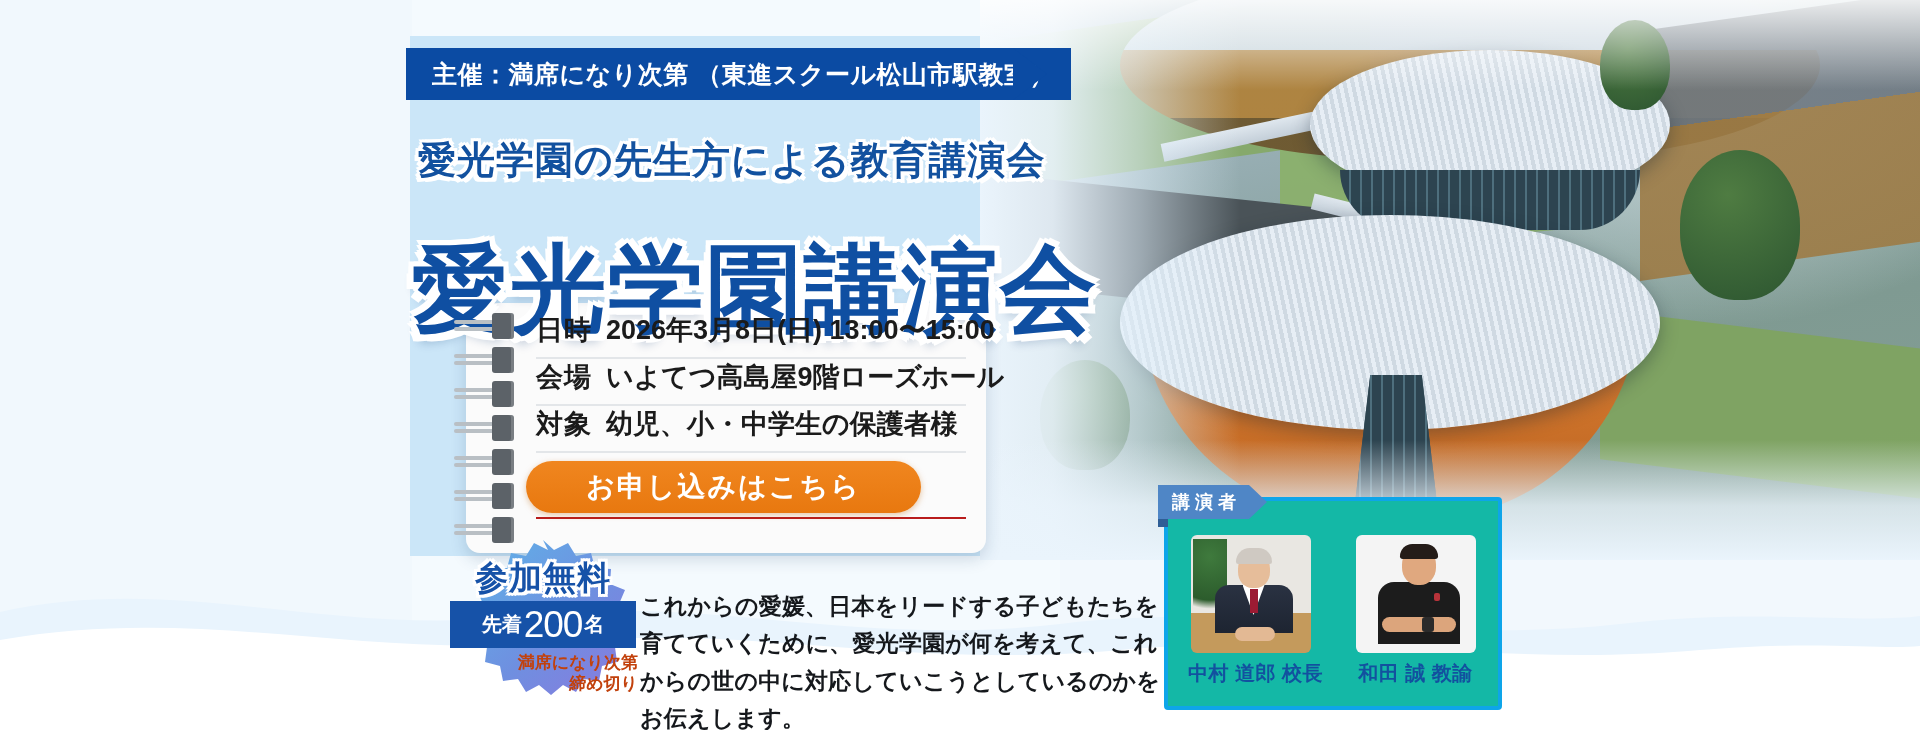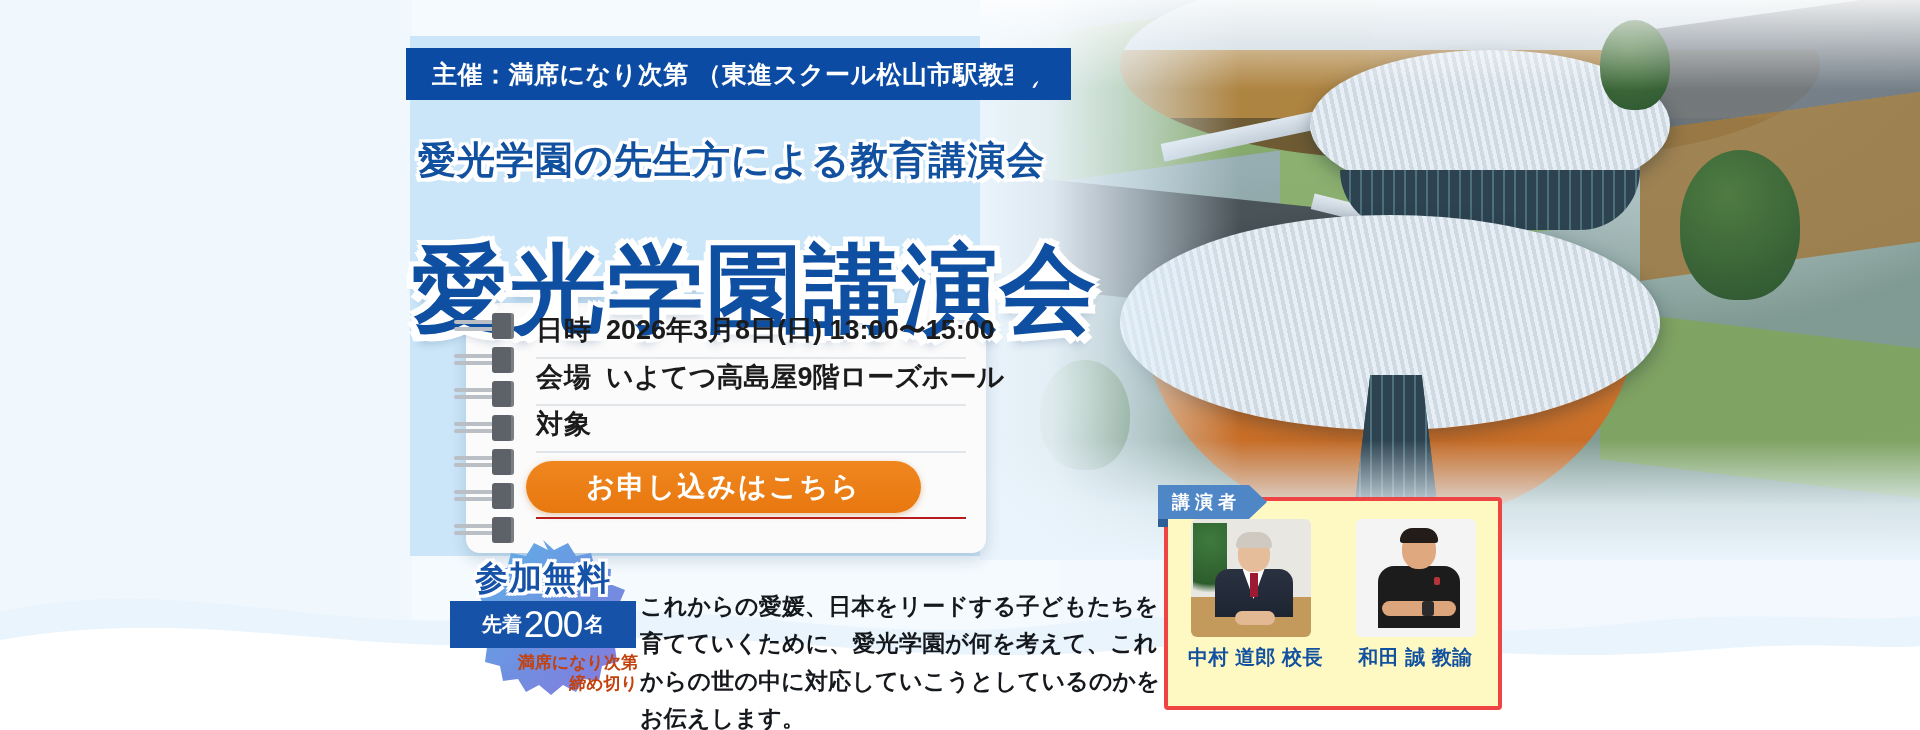--- a/index.html
+++ b/index.html
@@ -115,28 +115,28 @@
   .badge .b-band .big{font-size:37px;font-weight:400;letter-spacing:-1px;}
   .badge .b-note{position:absolute;left:0;top:114px;width:190px;text-align:right;color:#c2410c;
      font-size:17px;font-weight:900;line-height:1.25;}
 
   
   .desc{position:absolute;left:640px;top:565px;width:530px;z-index:9;
      font-size:23px;line-height:1.62;font-weight:700;color:#15181c;letter-spacing:.2px;}
 
   
   .speakers{position:absolute;left:1164px;top:497px;width:330px;height:205px;
-     background:#fef9c3;border:4px solid #ef4444;border-radius:4px;z-index:9;}
+     background:#14b8a6;border:4px solid #0ea5e9;border-radius:4px;z-index:9;}
   .sp-tag{position:absolute;left:-10px;top:-16px;height:34px;display:flex;align-items:center;z-index:3;}
   .sp-tag .body{background:#4f86c6;color:#fff;font-size:18px;font-weight:900;letter-spacing:5px;
      padding:0 8px 0 14px;height:34px;display:flex;align-items:center;}
   .sp-tag .tip{width:0;height:0;border-top:17px solid transparent;border-bottom:17px solid transparent;
      border-left:18px solid #4f86c6;}
   .sp-tag .fold{position:absolute;left:0;bottom:-8px;width:10px;height:8px;background:#2f5e96;}
-  .sp-grid{position:absolute;left:0;top:18px;width:100%;display:flex;justify-content:space-around;}
+  .sp-grid{position:absolute;left:0;top:34px;width:100%;display:flex;justify-content:space-around;}
   .sp{width:125px;text-align:center;}
   .sp-photo{width:120px;height:118px;border-radius:6px;overflow:hidden;position:relative;margin:0 auto;}
   .sp-name{margin-top:7px;font-size:20px;font-weight:900;color:#12519f;white-space:nowrap;letter-spacing:.5px;}
 
   
   .pA{background:linear-gradient(180deg,#e9e7e2 0 66%,#c49a5c 66% 100%);}
   .pA .plant{position:absolute;left:2px;top:4px;width:34px;height:88px;
      background:radial-gradient(circle at 50% 20%,#3f7a3d,#2c5c2c 60%,rgba(44,92,44,0) 72%);}
   .pA .head{position:absolute;left:47px;top:16px;width:32px;height:37px;border-radius:48% 48% 44% 44%;background:#e6bd9a;}
   .pA .hair{position:absolute;left:45px;top:13px;width:36px;height:16px;border-radius:18px 18px 3px 3px;background:#cfc9c2;}
@@ -238,20 +238,21 @@
     <div class="row r1">
       <span class="lab">日時</span>
       <span class="val">2026年3月8日(日) 13:00〜15:00</span>
     </div>
     <div class="row">
       <span class="lab">会場</span>
       <span class="val">いよてつ高島屋9階ローズホール</span>
     </div>
     <div class="row">
       <span class="lab">対象</span>
+      <span class="val">幼児、小・中学生の保護者様</span>
     </div>
     <div class="cta-wrap">
       <button class="cta">
         <span>お申し込みはこちら</span>
       </button>
     </div>
   </div>
 
   <div class="badge">
     <svg viewBox="0 0 190 180" aria-hidden="true">

